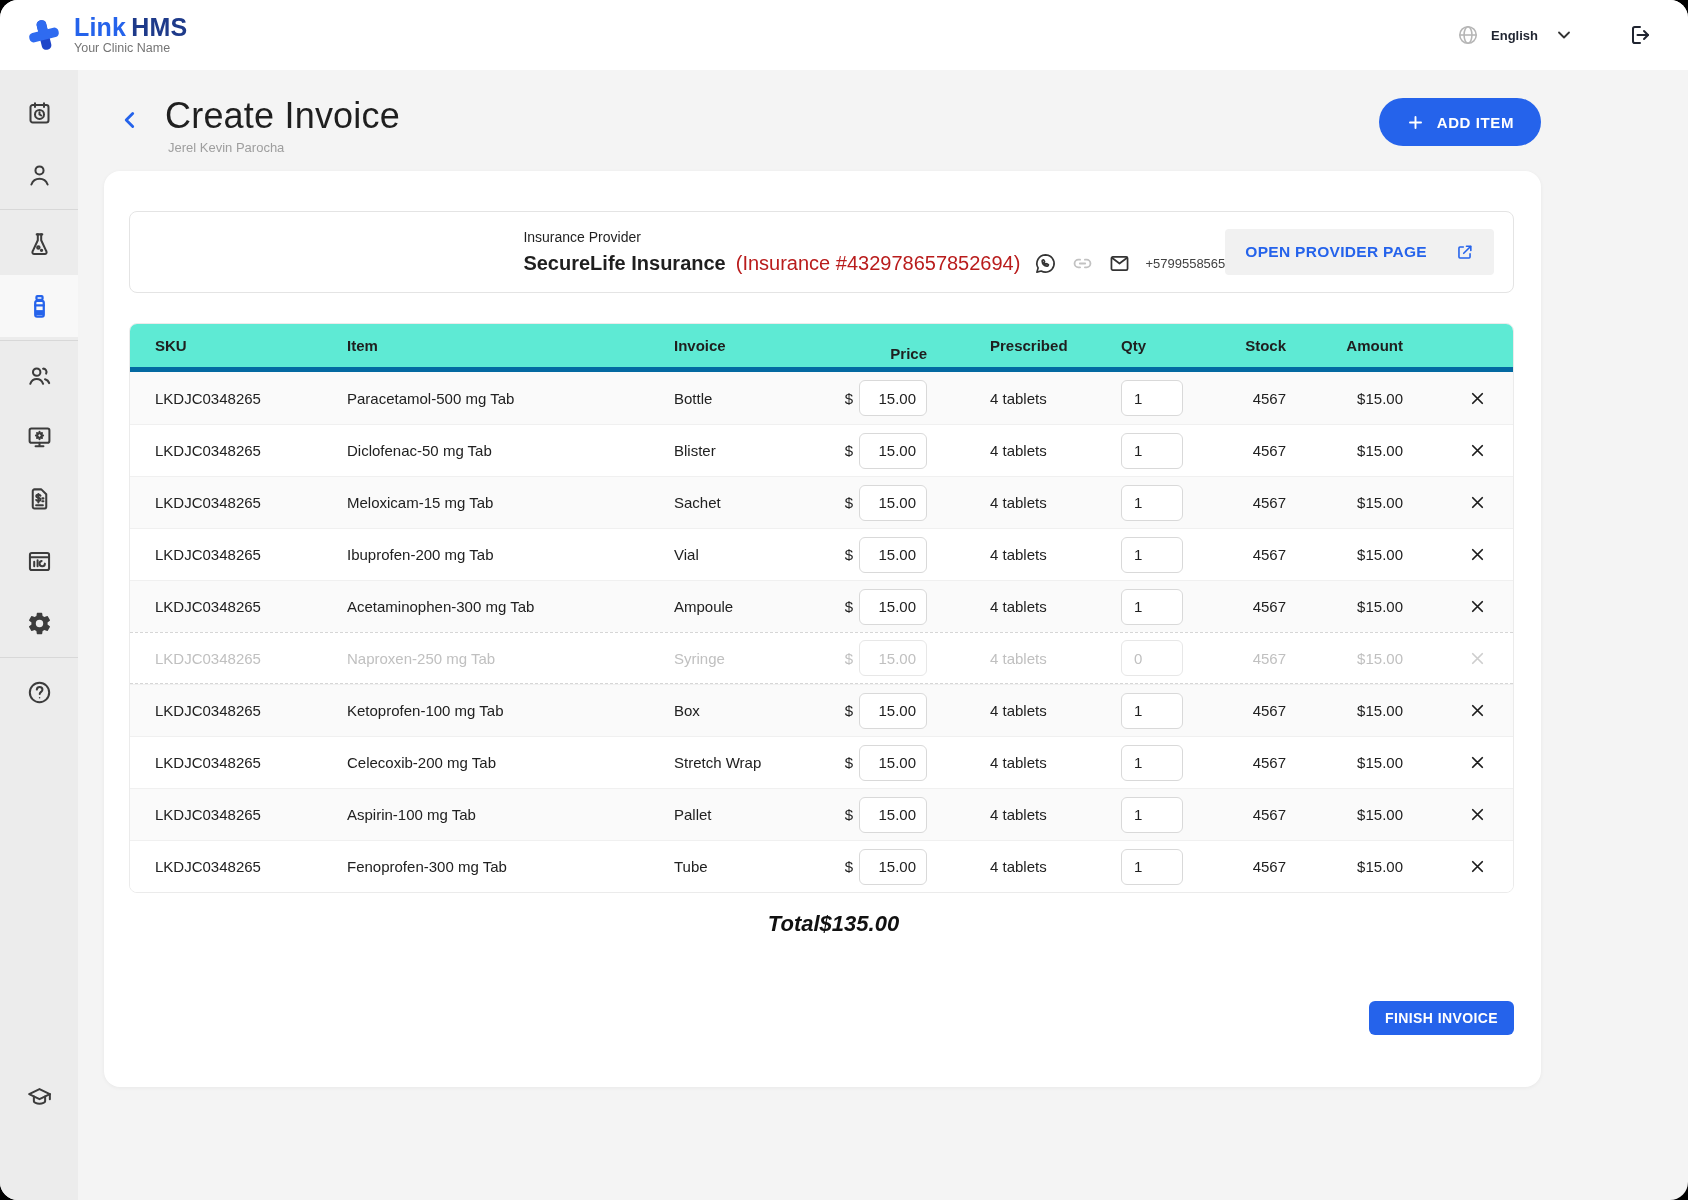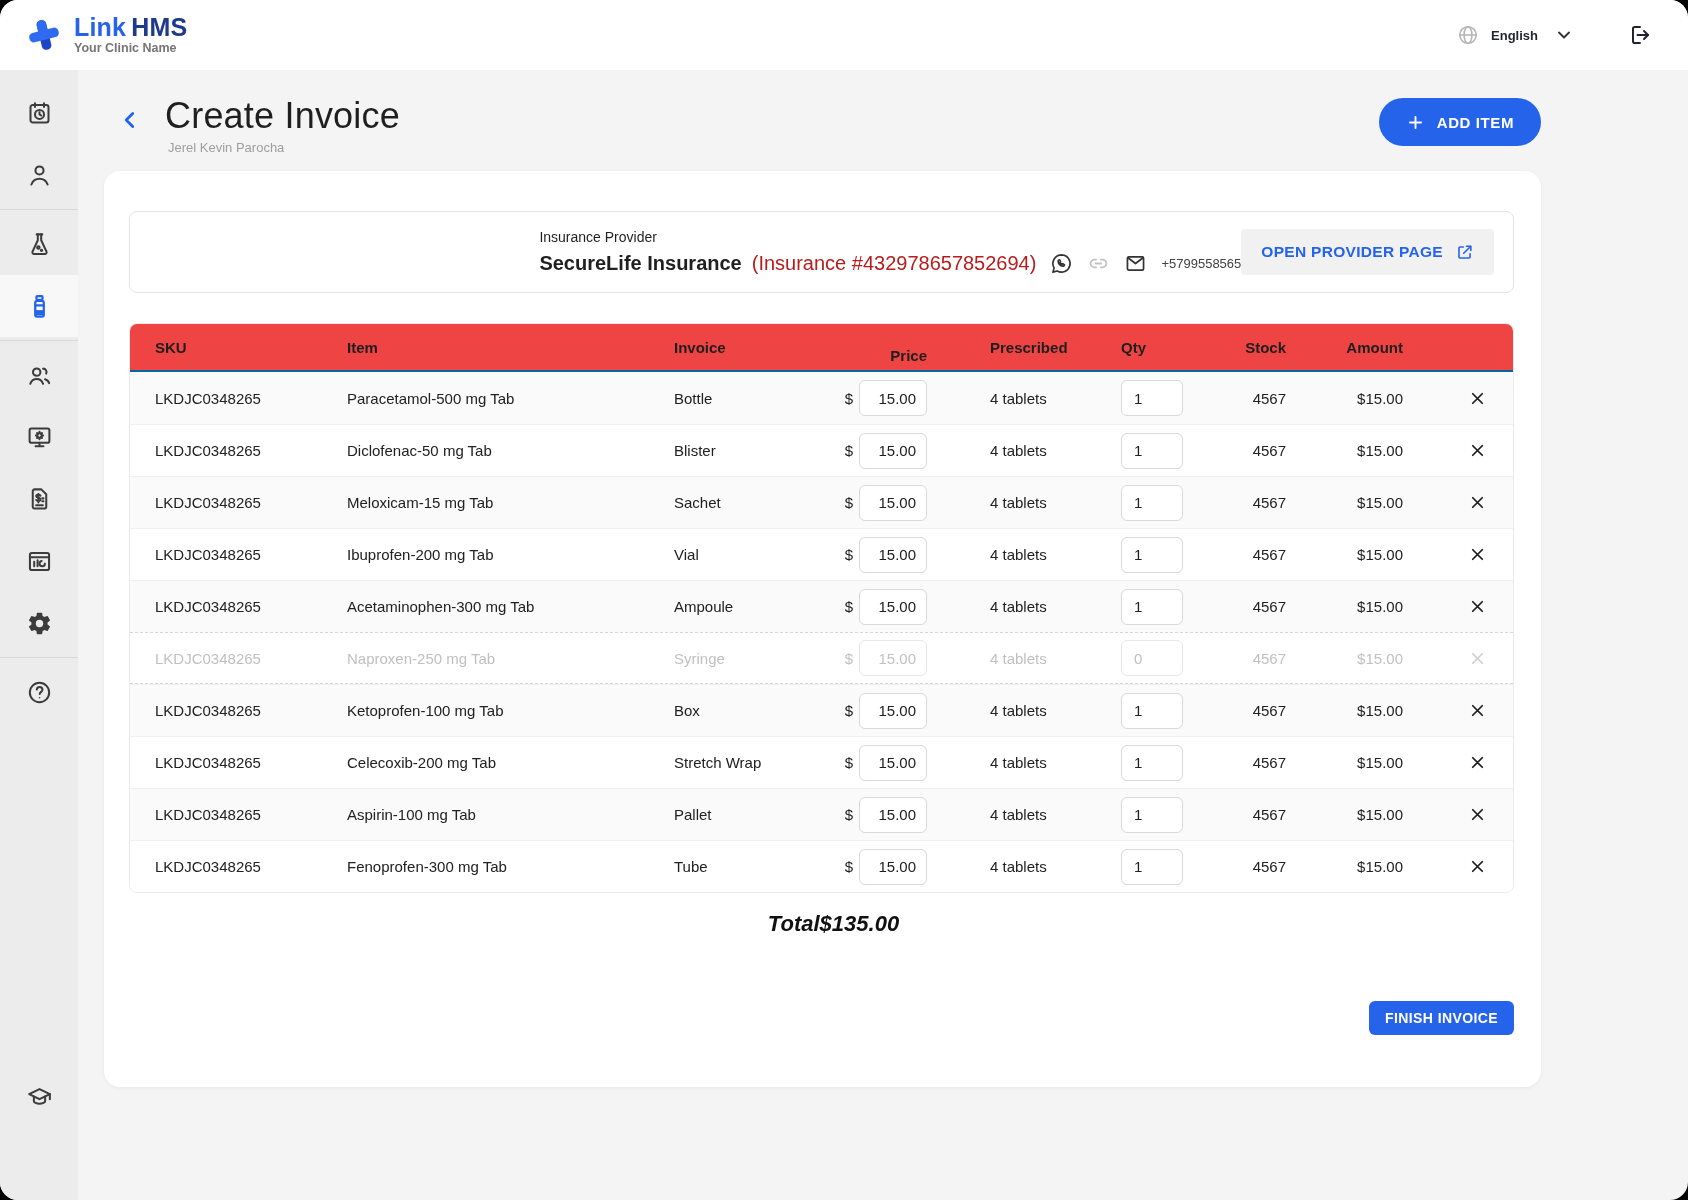--- a/index.html
+++ b/index.html
@@ -8,21 +8,21 @@
   .window { position:relative; width:1688px; height:1200px; background:#f4f4f4; border-radius:18px; overflow:hidden; }
 
   
   .topbar { position:absolute; top:0; left:0; right:0; height:70px; background:#fff; display:flex; align-items:center; justify-content:space-between; padding:0 36px 0 24px; z-index:5; }
   .logo { display:flex; align-items:center; gap:10px; }
   .logo-mark { width:40px; height:40px; }
   .brand-line { display:flex; flex-direction:column; }
   .brand { font-size:25px; font-weight:bold; letter-spacing:.2px; line-height:25px; }
   .brand .b1 { color:#2563eb; }
   .brand .b2 { color:#1e3a8a; font-weight:600; margin-left:5px; }
-  .tagline { font-size:12.5px; color:#757575; margin-top:1px;font-weight:bold; }
+  .tagline { font-size:12.5px; color:#757575; margin-top:1px; }
   .top-right { display:flex; align-items:center; gap:28px; }
   .lang { display:flex; align-items:center; gap:12px; cursor:pointer; }
   .lang .globe { color:#b6b6b6; display:flex; }
   .lang-label { font-size:13px; font-weight:bold; color:#1f2430; }
   .lang .chev { color:#333; display:flex; margin-left:4px; }
   .logout { color:#1f2430; display:flex; margin-left:26px; cursor:pointer; }
 
   
   .sidebar { position:absolute; top:70px; left:0; bottom:0; width:78px; background:#ececec; display:flex; flex-direction:column; padding-top:12px; }
   .side-item { height:62px; display:flex; align-items:center; justify-content:center; color:#3c3c3c; cursor:pointer; }
@@ -48,26 +48,26 @@
   .insurance-box { border:1px solid #e4e4e4; border-radius:8px; height:82px; display:flex; align-items:center; justify-content:flex-end; padding:0 19px; }
   .ins-left { display:flex; flex-direction:column; gap:7px; }
   .ins-label { font-size:14px; color:#1f1f1f; }
   .ins-row { display:flex; align-items:center; gap:14px; }
   .ins-name { font-size:20px; font-weight:bold; color:#1f1f1f; }
   .ins-number { font-size:20px; color:#b91c1c; margin-left:-4px; }
   .ins-ico { display:flex; cursor:pointer; }
   .ins-ico.dark { color:#333; }
   .ins-ico.light { color:#c2c2c2; }
   .ins-phone { font-size:13px; color:#424242; margin-left:0px; }
-  .open-provider-btn { background:#f1f1f1; border:none; border-radius:4px; height:46px; padding:0 20px; display:flex; align-items:center; gap:12px; color:#2563eb; font-size:15.5px; font-weight:bold; letter-spacing:.3px; cursor:pointer; font-family:inherit; }
+  .open-provider-btn { background:#f1f1f1; border:none; border-radius:4px; height:46px; padding:0 20px; display:flex; align-items:center; gap:28px; color:#2563eb; font-size:15.5px; font-weight:bold; letter-spacing:.3px; cursor:pointer; font-family:inherit; }
 
   
   .inv-table { margin-top:30px; border:1px solid #ebebeb; border-radius:8px; overflow:hidden; }
   .thead, .trow { display:grid; grid-template-columns:192px 327px 156px 97px 194px 64px 101px 117px 1fr; padding-left:25px; align-items:center; }
-  .thead { height:48px; border-bottom:2px solid #0369a1; background:#ef4444; }
+  .thead { height:48px; border-bottom:5px solid #0369a1; background:#5eead4; }
   .th { font-size:15px; font-weight:bold; color:#1f1f1f; }
   .trow { height:52px; background:#fff; border-top:1px solid #f0f0f0; font-size:15px; color:#212121; }
   .trow.alt { background:#fafafa; }
   .trow:first-of-type { border-top:none; }
   .c-right { display:flex; justify-content:flex-end; align-items:center;margin-top:16px; }
   .c-price { display:flex; justify-content:flex-end; align-items:center; gap:6px; }
   .c-presc, .th-presc { padding-left:63px; }
   .c-stock, .th-stock { text-align:right; }
   .c-amt, .th-amt { text-align:right; }
   .c-x { display:flex; justify-content:flex-end; padding-right:24px; }

